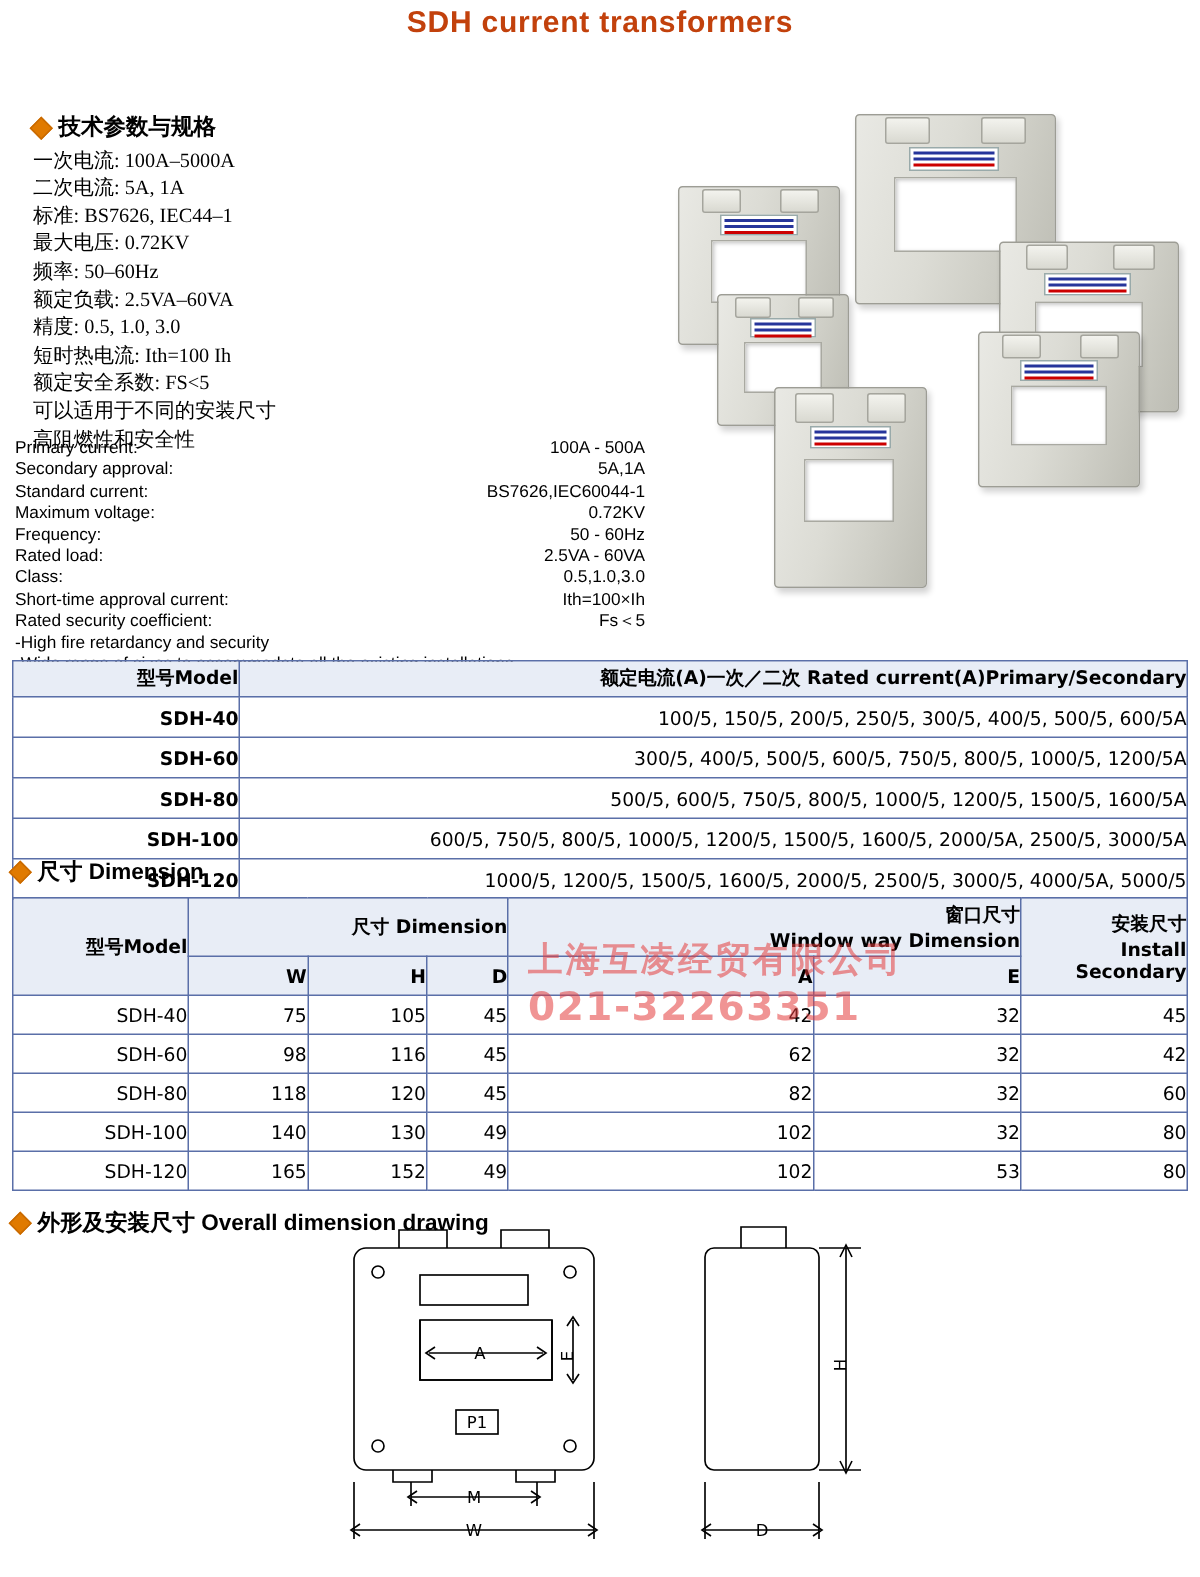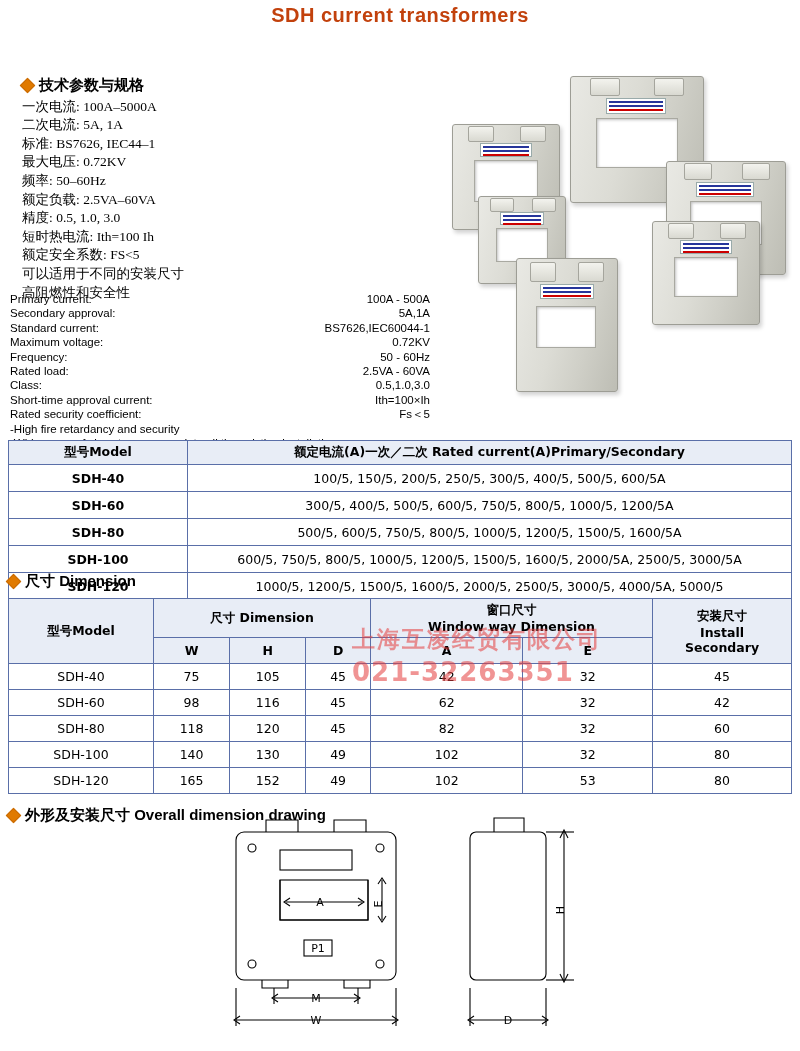--- a/index.html
+++ b/index.html
@@ -86,22 +86,22 @@
   .ct .label i.r{background:#c00;}
 
   
   table{border-collapse:collapse;}
   .tbl{
     position:absolute;border:1px solid #5a6fa8;
   }
   .tbl td,.tbl th{
     border:1px solid #5a6fa8;
     font-size:12.5px;
-    text-align:center;
-    padding:3px 14px;
+    text-align:right;
+    padding:3px 0;
     font-family:"DejaVu Sans","Liberation Sans",sans-serif;
   }
   .tbl thead td{
     background:#e8edf6;font-weight:bold;font-size:12.5px;
   }
 
   #tbl-rated{left:8px;top:436px;width:784px;}
   #tbl-rated td.model{width:150px;font-weight:bold;}
   #tbl-rated tbody td{height:20px;}
 

